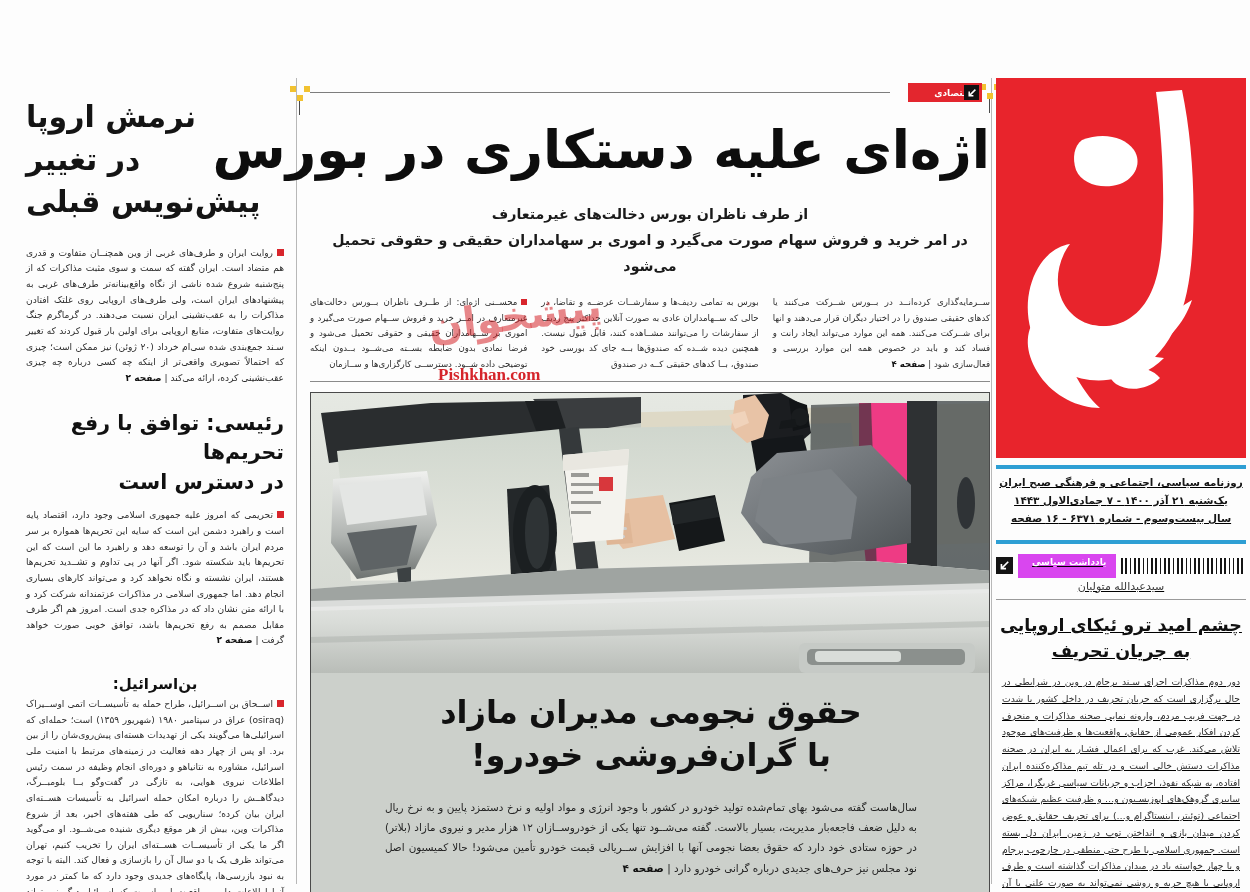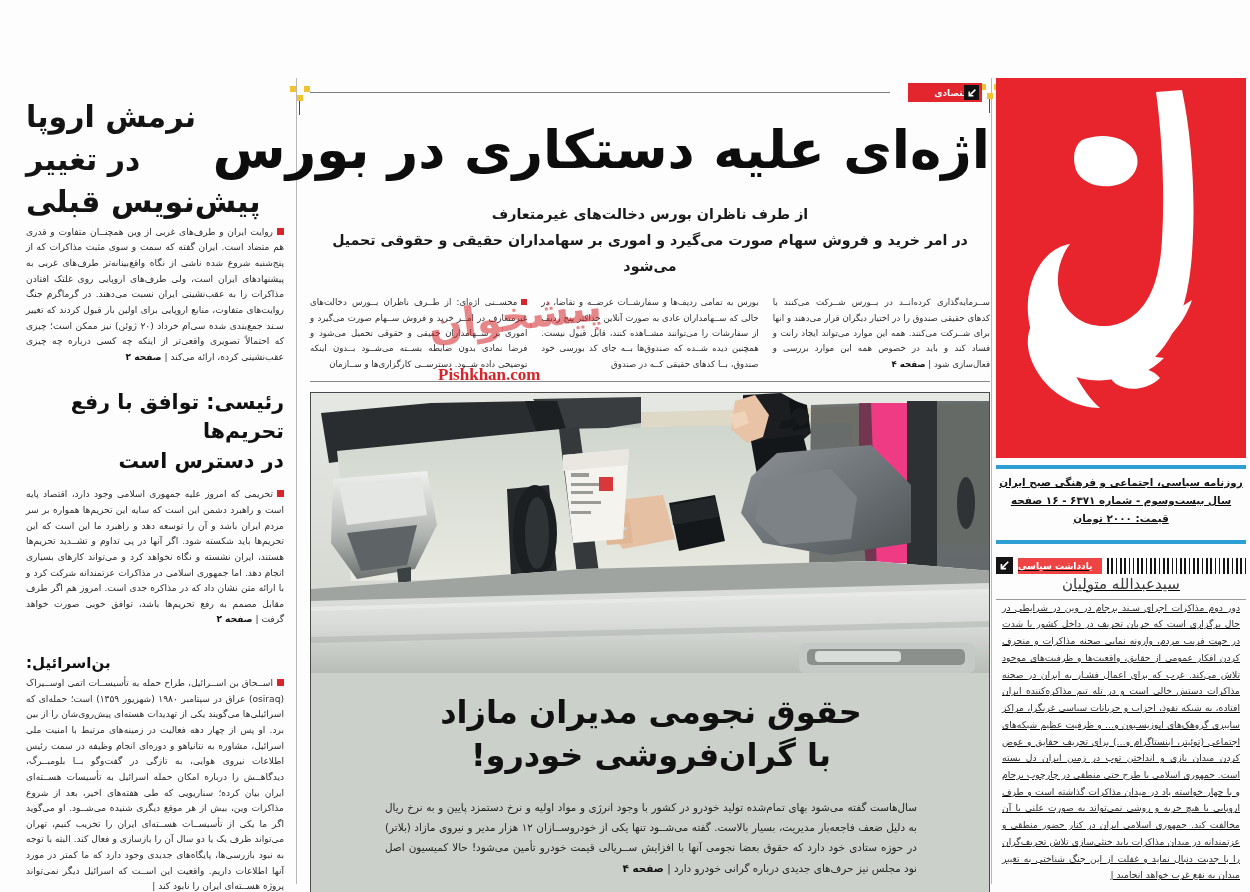--- a/index.html
+++ b/index.html
@@ -76,21 +76,21 @@
   
   .lead-head {
     text-align: left;
     direction: rtl;
     font-family: "DejaVu Sans", sans-serif;
     font-weight: bold;
     font-size: 30px;
     line-height: 1.42;
     color: #141414;
     letter-spacing: -0.3px;
-    margin-bottom: 1px;
+    margin-bottom: 22px;
   }
   .lead-head .ln { display: block; }
 
   .body-text {
     direction: rtl;
     text-align: justify;
     font-size: 9.1px;
     line-height: 1.72;
     color: #2b2b2b;
     font-family: "DejaVu Sans", sans-serif;
@@ -112,21 +112,21 @@
     font-weight: bold;
     font-size: 20.5px;
     line-height: 1.46;
     color: #111;
     margin: 22px 0 10px 0;
   }
   .sec-head .ln { display: block; }
 
   .kicker {
     direction: rtl;
-    text-align: left;
+    text-align: center;
     font-weight: bold;
     font-size: 15px;
     color: #111;
     margin-top: 26px;
     margin-bottom: 4px;
   }
   .sec-head.big {
     font-size: 22px;
     line-height: 1.42;
     margin-top: 2px;
@@ -338,43 +338,44 @@
     margin-top: 13px;
     height: 18px;
   }
   .note-icon {
     width: 17px; height: 17px;
     background: #141414;
     display: flex; align-items: center; justify-content: center;
     flex: none;
   }
   .note-badge {
-    background: #ef4444;
+    background: #d946ef;
     color: #fff;
     font-size: 9px;
     font-weight: bold;
-    padding: 2px 10px 3px 0;
-    height: 16px;
+    padding: 2px 10px 3px 14px;
+    height: 24px;
     line-height: 12px;
     flex: none;
   }
   .barcode {
     flex: 1;
     height: 16px;
     background: repeating-linear-gradient(
       90deg,
       #151515 0px, #151515 1.6px,
       #ffffff 1.6px, #ffffff 4.3px
     );
   }
   .note-author {
     direction: rtl;
     text-align: center;
-    font-size: 15px;
+    font-size: 11px;
     color: #3a3a3a;
+    margin-top: 5px;
     padding-bottom: 6px;
     border-bottom: 1px solid #9a9a9a;
   }
   .note-head {
     direction: rtl;
     text-align: center;
     font-weight: bold;
     font-size: 17.5px;
     line-height: 1.5;
     color: #111;
@@ -643,37 +644,41 @@
                    C 152 312, 132 314, 120 306
                    C 112 300, 112 294, 120 290 Z"></path>
         </g>
       </svg>
     </div>
 
     <div class="rule-thick"></div>
 
     <div class="masthead-info">
       <span class="ln">روزنامه سیاسی، اجتماعی و فرهنگی صبح ایران</span>
+      <span class="ln">یک‌شنبه ۲۱ آذر ۱۴۰۰ - ۷ جمادی‌الاول ۱۴۴۳</span>
       <span class="ln">سال بیست‌وسوم - شماره ۶۳۷۱ - ۱۶ صفحه</span>
-      <span class="ln">قیمت: ۲۰۰۰ تومان</span>
     </div>
 
     <div class="rule-thick"></div>
 
     <div class="note-bar">
       <span class="note-icon">
         <svg width="11" height="11" viewBox="0 0 10 10">
           <path d="M8.4 1.6 L2.6 7.4 M2.2 3.6 L2.2 7.8 L6.4 7.8" stroke="#ffffff" stroke-width="1.5" fill="none"></path>
         </svg>
       </span>
       <span class="note-badge">یادداشت سیاسی</span>
       <span class="barcode"></span>
     </div>
 
     <div class="note-author">سیدعبدالله متولیان</div>
 
+    <h2 class="note-head">
+      <span class="ln">چشم امید ترو ئیکای اروپایی</span>
+      <span class="ln">به جریان تحریف</span>
+    </h2>
 
     <p class="note-body">
       <span>دور دوم مذاکرات اجرای سـند برجام در وین در شرایطی در حال برگزاری است که جریان تحریف در داخل کشور با شدت در جهت فریب مردم، وارونه نمایی صحنه مذاکرات و منحرف کردن افکار عمومی از حقایق، واقعیت‌ها و ظرفیت‌های موجود تلاش می‌کند. غرب که برای اعمال فشـار به ایران در صحنه مذاکرات دستش خالی است و در تله تیم مذاکره‌کننده ایران افتاده، به شبکه نفوذ، احزاب و جریانات سیاسی غربگرا، مراکز سایبری گروهک‌های اپوزیسـیون و… و ظرفیت عظیم شبکه‌های اجتماعی (توئیتر، اینستاگرام و…) برای تحریف حقایق و عوض کردن میدان بازی و انداختن توپ در زمین ایران دل بسته است. جمهوری اسلامی با طرح حتی منطقی در چارچوب برجام و با چهار خواسته یاد در میدان مذاکرات گذاشته است و طرف اروپایی با هیچ حربه و روشی نمی‌تواند به صورت علنی با آن مخالفت کند. جمهوری اسلامی ایران در کنار حضور منطقی و عزتمندانه در میدان مذاکرات باید خنثی‌سازی تلاش تحریف‌گران را با جدیت دنبال نماید و غفلت از این جنگ شناختی به تغییر میدان به نفع غرب خواهد انجامید | </span>
     </p>
   </div>
 
 </div>
 
 </body></html>

